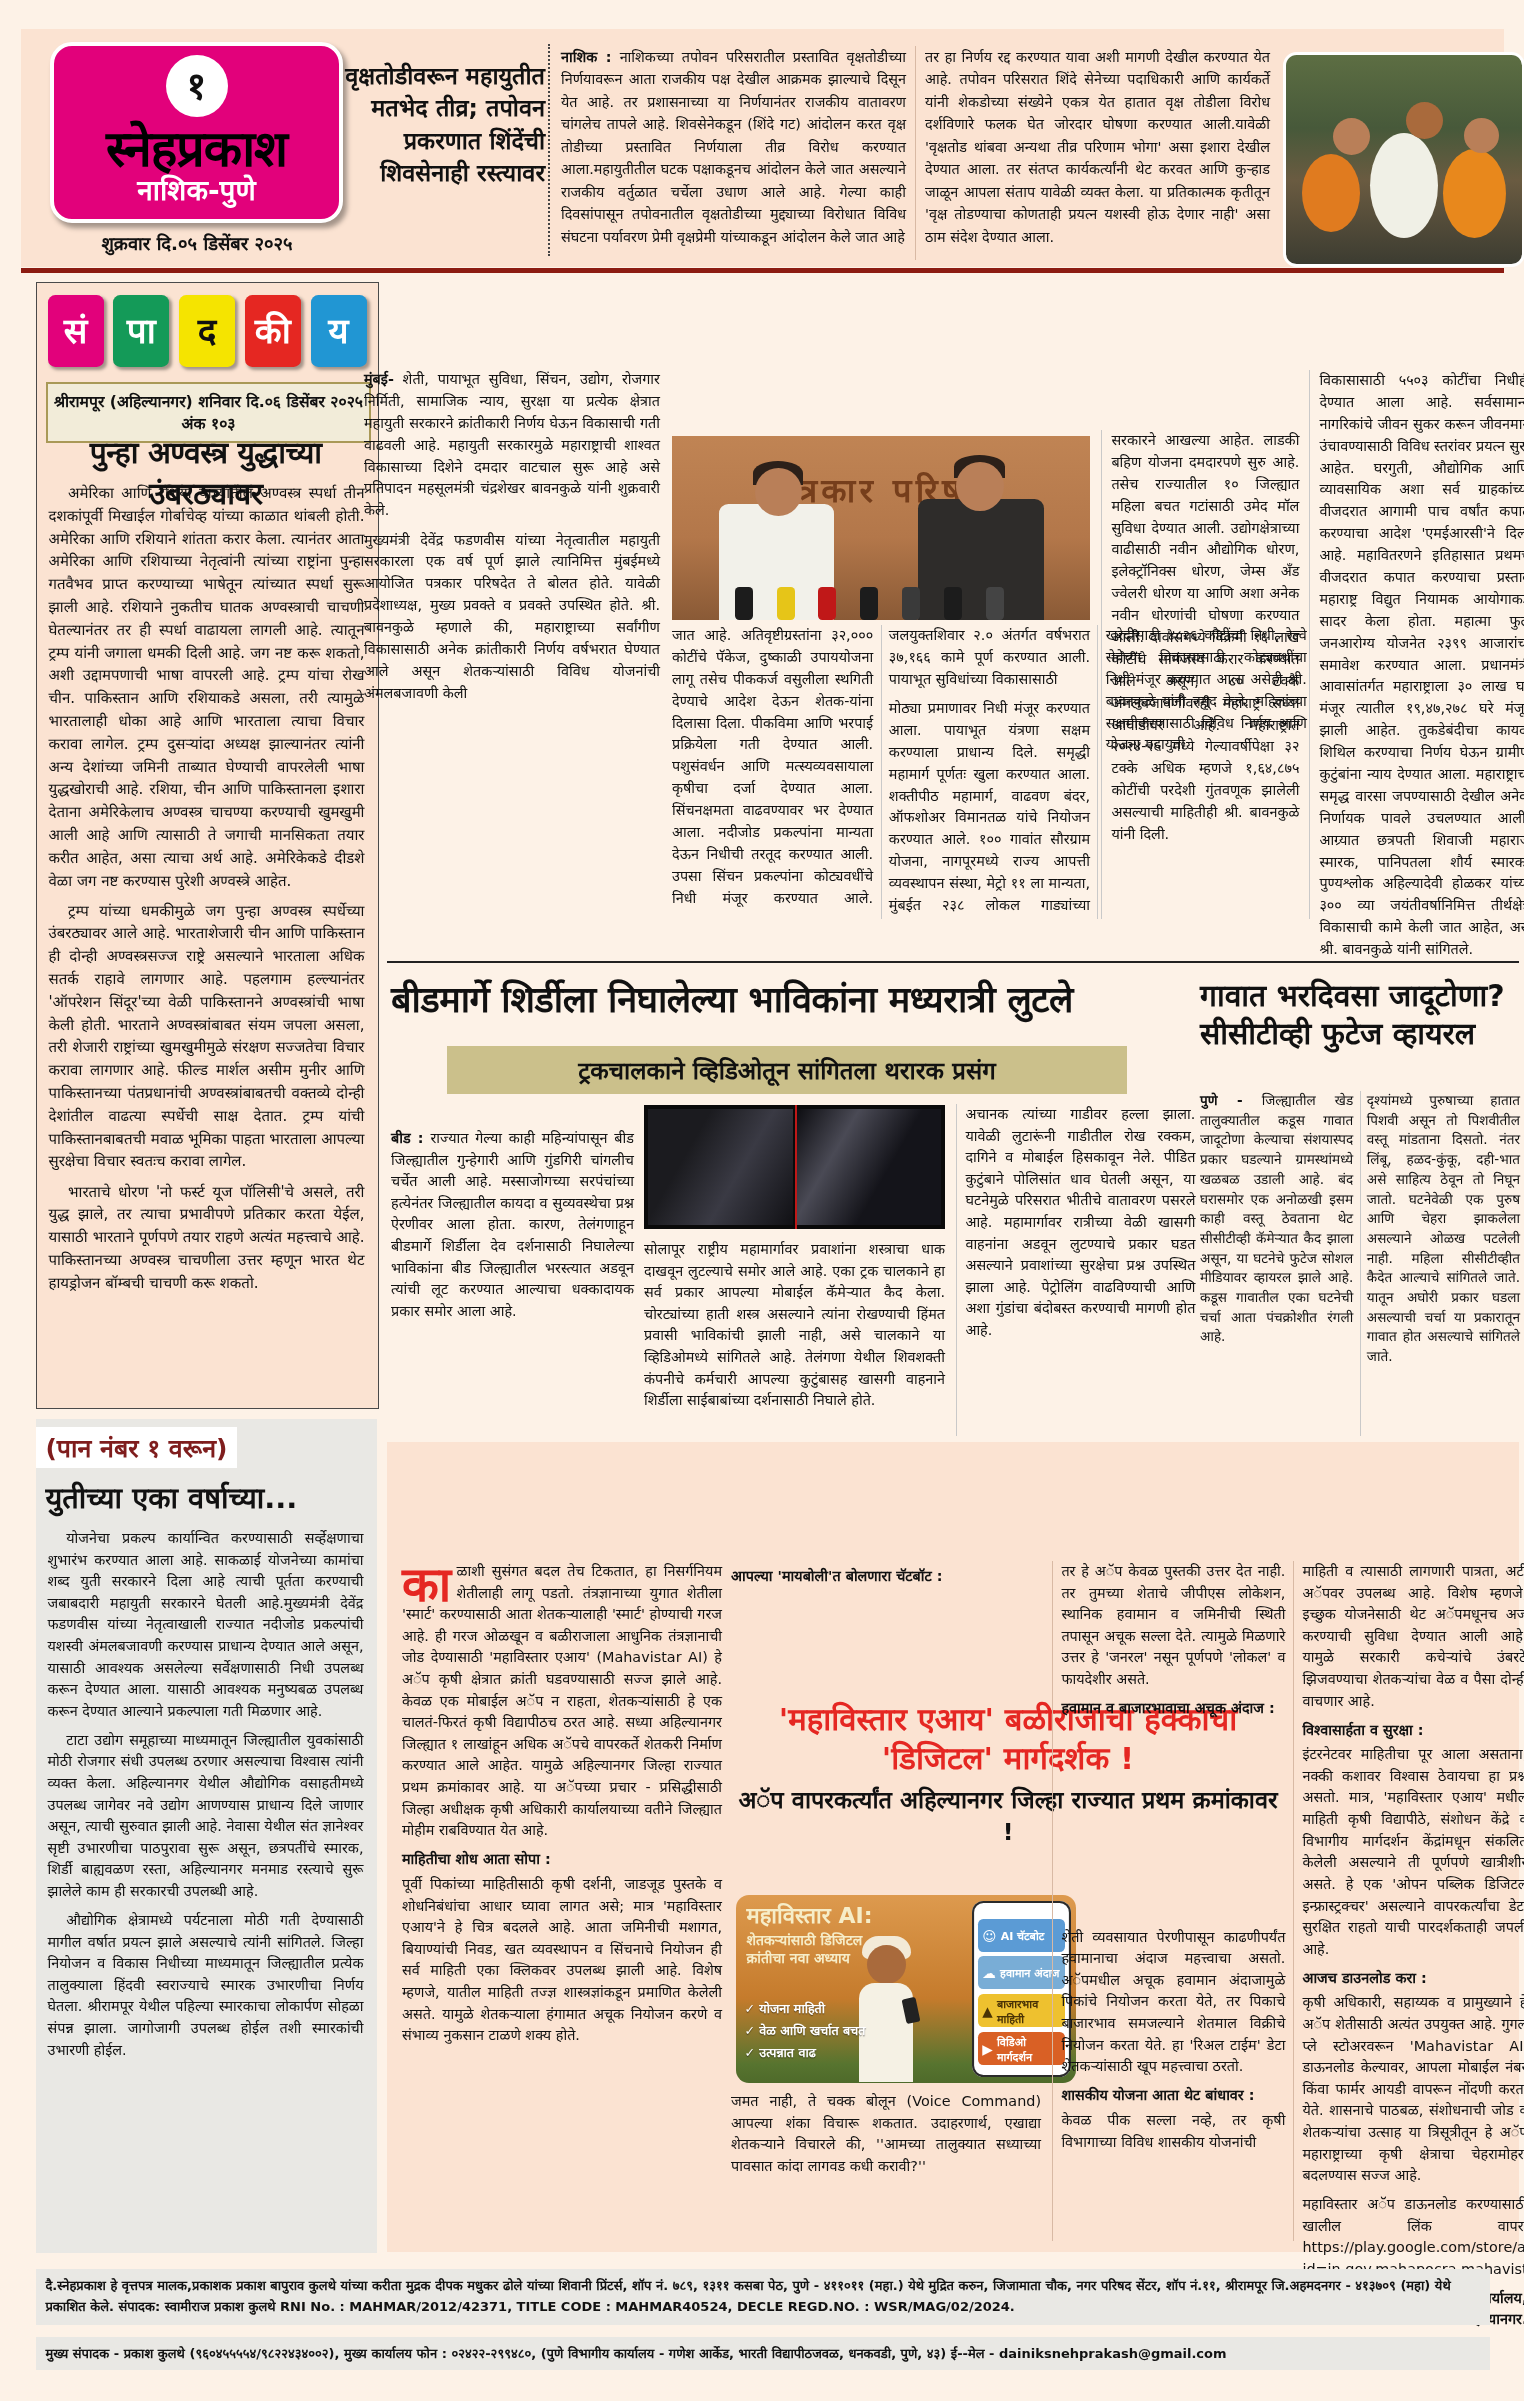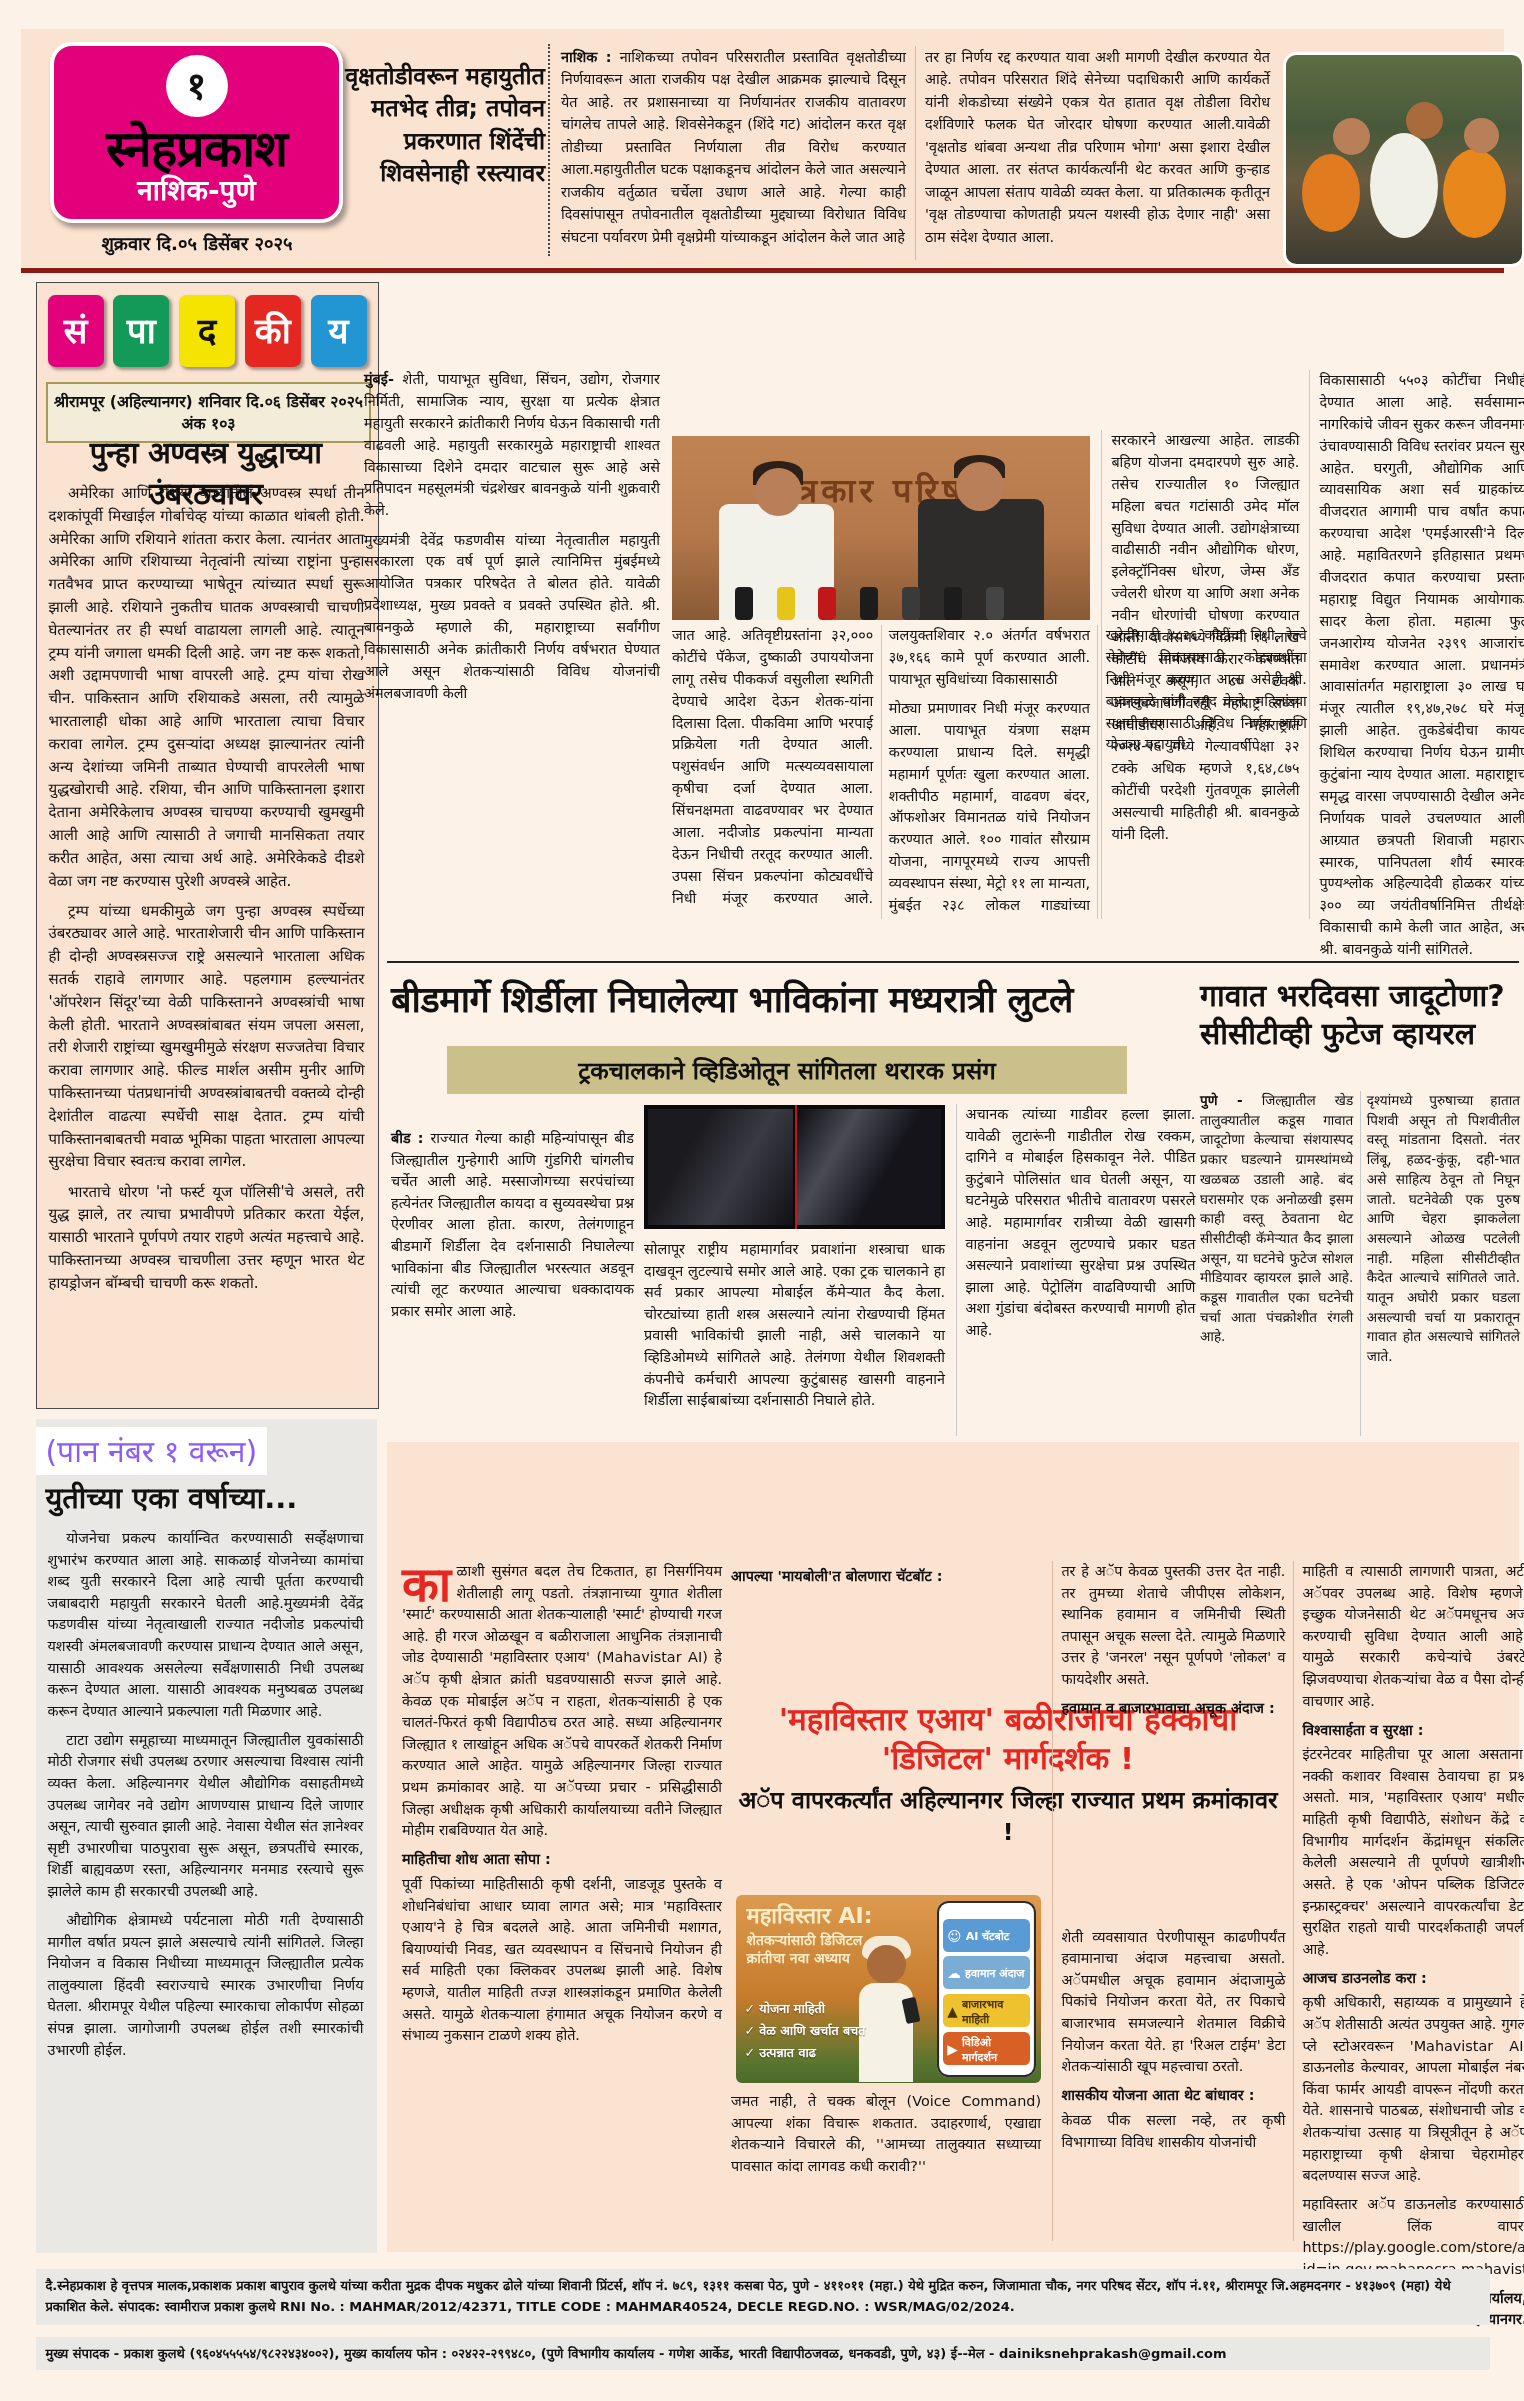--- a/index.html
+++ b/index.html
@@ -29,21 +29,21 @@
   .editorial-box{left:36px;top:282px;width:341px;height:1125px;background:#fbe3d2;border:1.6px solid #4a4a4a;}
   .tiles{position:absolute;left:10.5px;top:11.5px;width:319px;display:flex;justify-content:space-between;}
   .tile{width:56px;height:72px;border-radius:7.3px;box-shadow:2.1px 2.6px 3.1px rgba(0,0,0,.35);text-align:center;line-height:72px;font-size:35px;font-weight:bold;color:#fff;}
   .tile.t0{background:#e2017b}.tile.t1{background:#149a58}.tile.t2{background:#f5e400;color:#111}.tile.t3{background:#e52722}.tile.t4{background:#2196d3}
   .ed-dateline{position:absolute;left:9.4px;top:99px;width:316px;background:#f2ecd9;border:2.1px solid #a99957;text-align:center;font-size:15.7px;font-weight:bold;padding:6.3px 2.1px;}
   .ed-headline{position:absolute;left:5.2px;top:148px;width:327px;text-align:center;font-size:30px;font-weight:bold;letter-spacing:-0.5px;}
   .ed-body{position:absolute;left:11.5px;top:199px;width:316px;font-size:15px;line-height:1.52;}
 
   
   .cont-box{left:36px;top:1419px;width:341px;height:834px;background:#e9e8e4;}
-  .cont-tag{position:absolute;left:0px;top:8.4px;background:#fff;color:#8b5cf6;font-size:30px;font-weight:normal;padding:3.1px 9.4px;}
+  .cont-tag{position:absolute;left:0px;top:8.4px;background:#fff;color:#7f1d1d;font-size:25px;font-weight:bold;padding:3.1px 9.4px;}
   .cont-headline{position:absolute;left:9.4px;top:58px;width:319px;font-size:29px;font-weight:bold;}
   .cont-body{position:absolute;left:11.5px;top:109px;width:316px;font-size:14.4px;line-height:1.5;}
 
   
   .main-headline{left:390px;top:297px;width:1130px;text-align:center;font-size:40px;font-weight:bold;letter-spacing:-0.5px;}
   .kicker{left:672px;top:383px;width:617px;background:#fbe3d2;text-align:center;font-size:27px;font-weight:bold;padding:5.2px 0;}
   .press-photo{left:672px;top:436px;width:418px;height:184px;background:linear-gradient(180deg,#c08454 0%,#b3774a 55%,#8a5a36 100%);overflow:hidden;}
   .banner{position:absolute;left:21px;top:31px;width:377px;text-align:center;color:#6b3413;font-size:33px;font-weight:bold;letter-spacing:4.2px;opacity:.85;}
   .person{position:absolute;border-radius:9.4px 9.4px 0 0;}
   .head{position:absolute;border-radius:50%;background:#b97f58;}
@@ -73,21 +73,21 @@
   .jad-cols{left:1200px;top:1091px;width:320px;height:345px;column-count:2;column-gap:13.6px;column-rule:0.5px solid #c9c9c9;font-size:13.6px;line-height:1.45;}
 
   
   .feature-bg{left:387px;top:1442px;width:1132px;height:810px;background:#fbe3d2;}
   .feat-col{font-size:14.4px;line-height:1.5;}
   .f1{left:402px;top:1561px;width:320px;height:680px;}
   .f2top{left:731px;top:1561px;width:310px;height:131px;}
   .red-block{left:731px;top:1700px;width:554px;text-align:center;}
   .red-line{color:#e52722;font-size:31px;font-weight:bold;line-height:1.25;}
   .black-line{font-size:23.5px;font-weight:bold;line-height:1.35;margin-top:7.3px;}
-  .adbox{left:736px;top:1895px;width:305px;height:188px;background:linear-gradient(180deg,#dd9a4e 0%,#c57b2c 55%,#57742f 90%,#4e6a2a 100%);overflow:hidden;border-radius:6px;}
+  .adbox{left:736px;top:1895px;width:340px;height:188px;background:linear-gradient(180deg,#dd9a4e 0%,#c57b2c 55%,#57742f 90%,#4e6a2a 100%);overflow:hidden;border-radius:13px;}
   .ad-title{position:absolute;left:10.5px;top:9.4px;width:157px;color:#f6edc8;font-size:22px;font-weight:bold;line-height:1.1;}
   .ad-sub{position:absolute;left:10.5px;top:37px;width:157px;color:#f6edc8;font-size:14px;font-weight:bold;line-height:1.25;}
   .phone{position:absolute;right:5.2px;top:6.3px;width:99px;height:176px;background:#fff;border-radius:11.5px;box-shadow:0 0 0 2.1px #2b2b2b inset;}
   .chip{position:absolute;left:6.3px;width:87px;height:33px;border-radius:5.2px;color:#fff;font-size:11px;font-weight:bold;display:flex;align-items:center;gap:4.2px;padding:0 4.2px;box-sizing:border-box;}
   .chip .ic{font-size:13.6px;}
   .chip.c0{top:18px;background:#5b9bd5}.chip.c1{top:55px;background:#79add6}.chip.c2{top:93px;background:#eec12f;color:#4a3305}.chip.c3{top:131px;background:#d96025}
   .farmer-head{position:absolute;left:131px;top:50px;width:39px;height:39px;border-radius:50%;background:#a96a3c;}
   .turban{position:absolute;left:126px;top:41px;width:49px;height:23px;border-radius:26px 26px 10.5px 10.5px;background:#f3ead7;}
   .farmer-body{position:absolute;left:123px;top:88px;width:54px;height:99px;border-radius:15.7px 15.7px 0 0;background:#f5f1e4;}
   .fphone{position:absolute;left:168px;top:103px;width:13.6px;height:25px;background:#222;border-radius:2.6px;transform:rotate(-12deg);}

